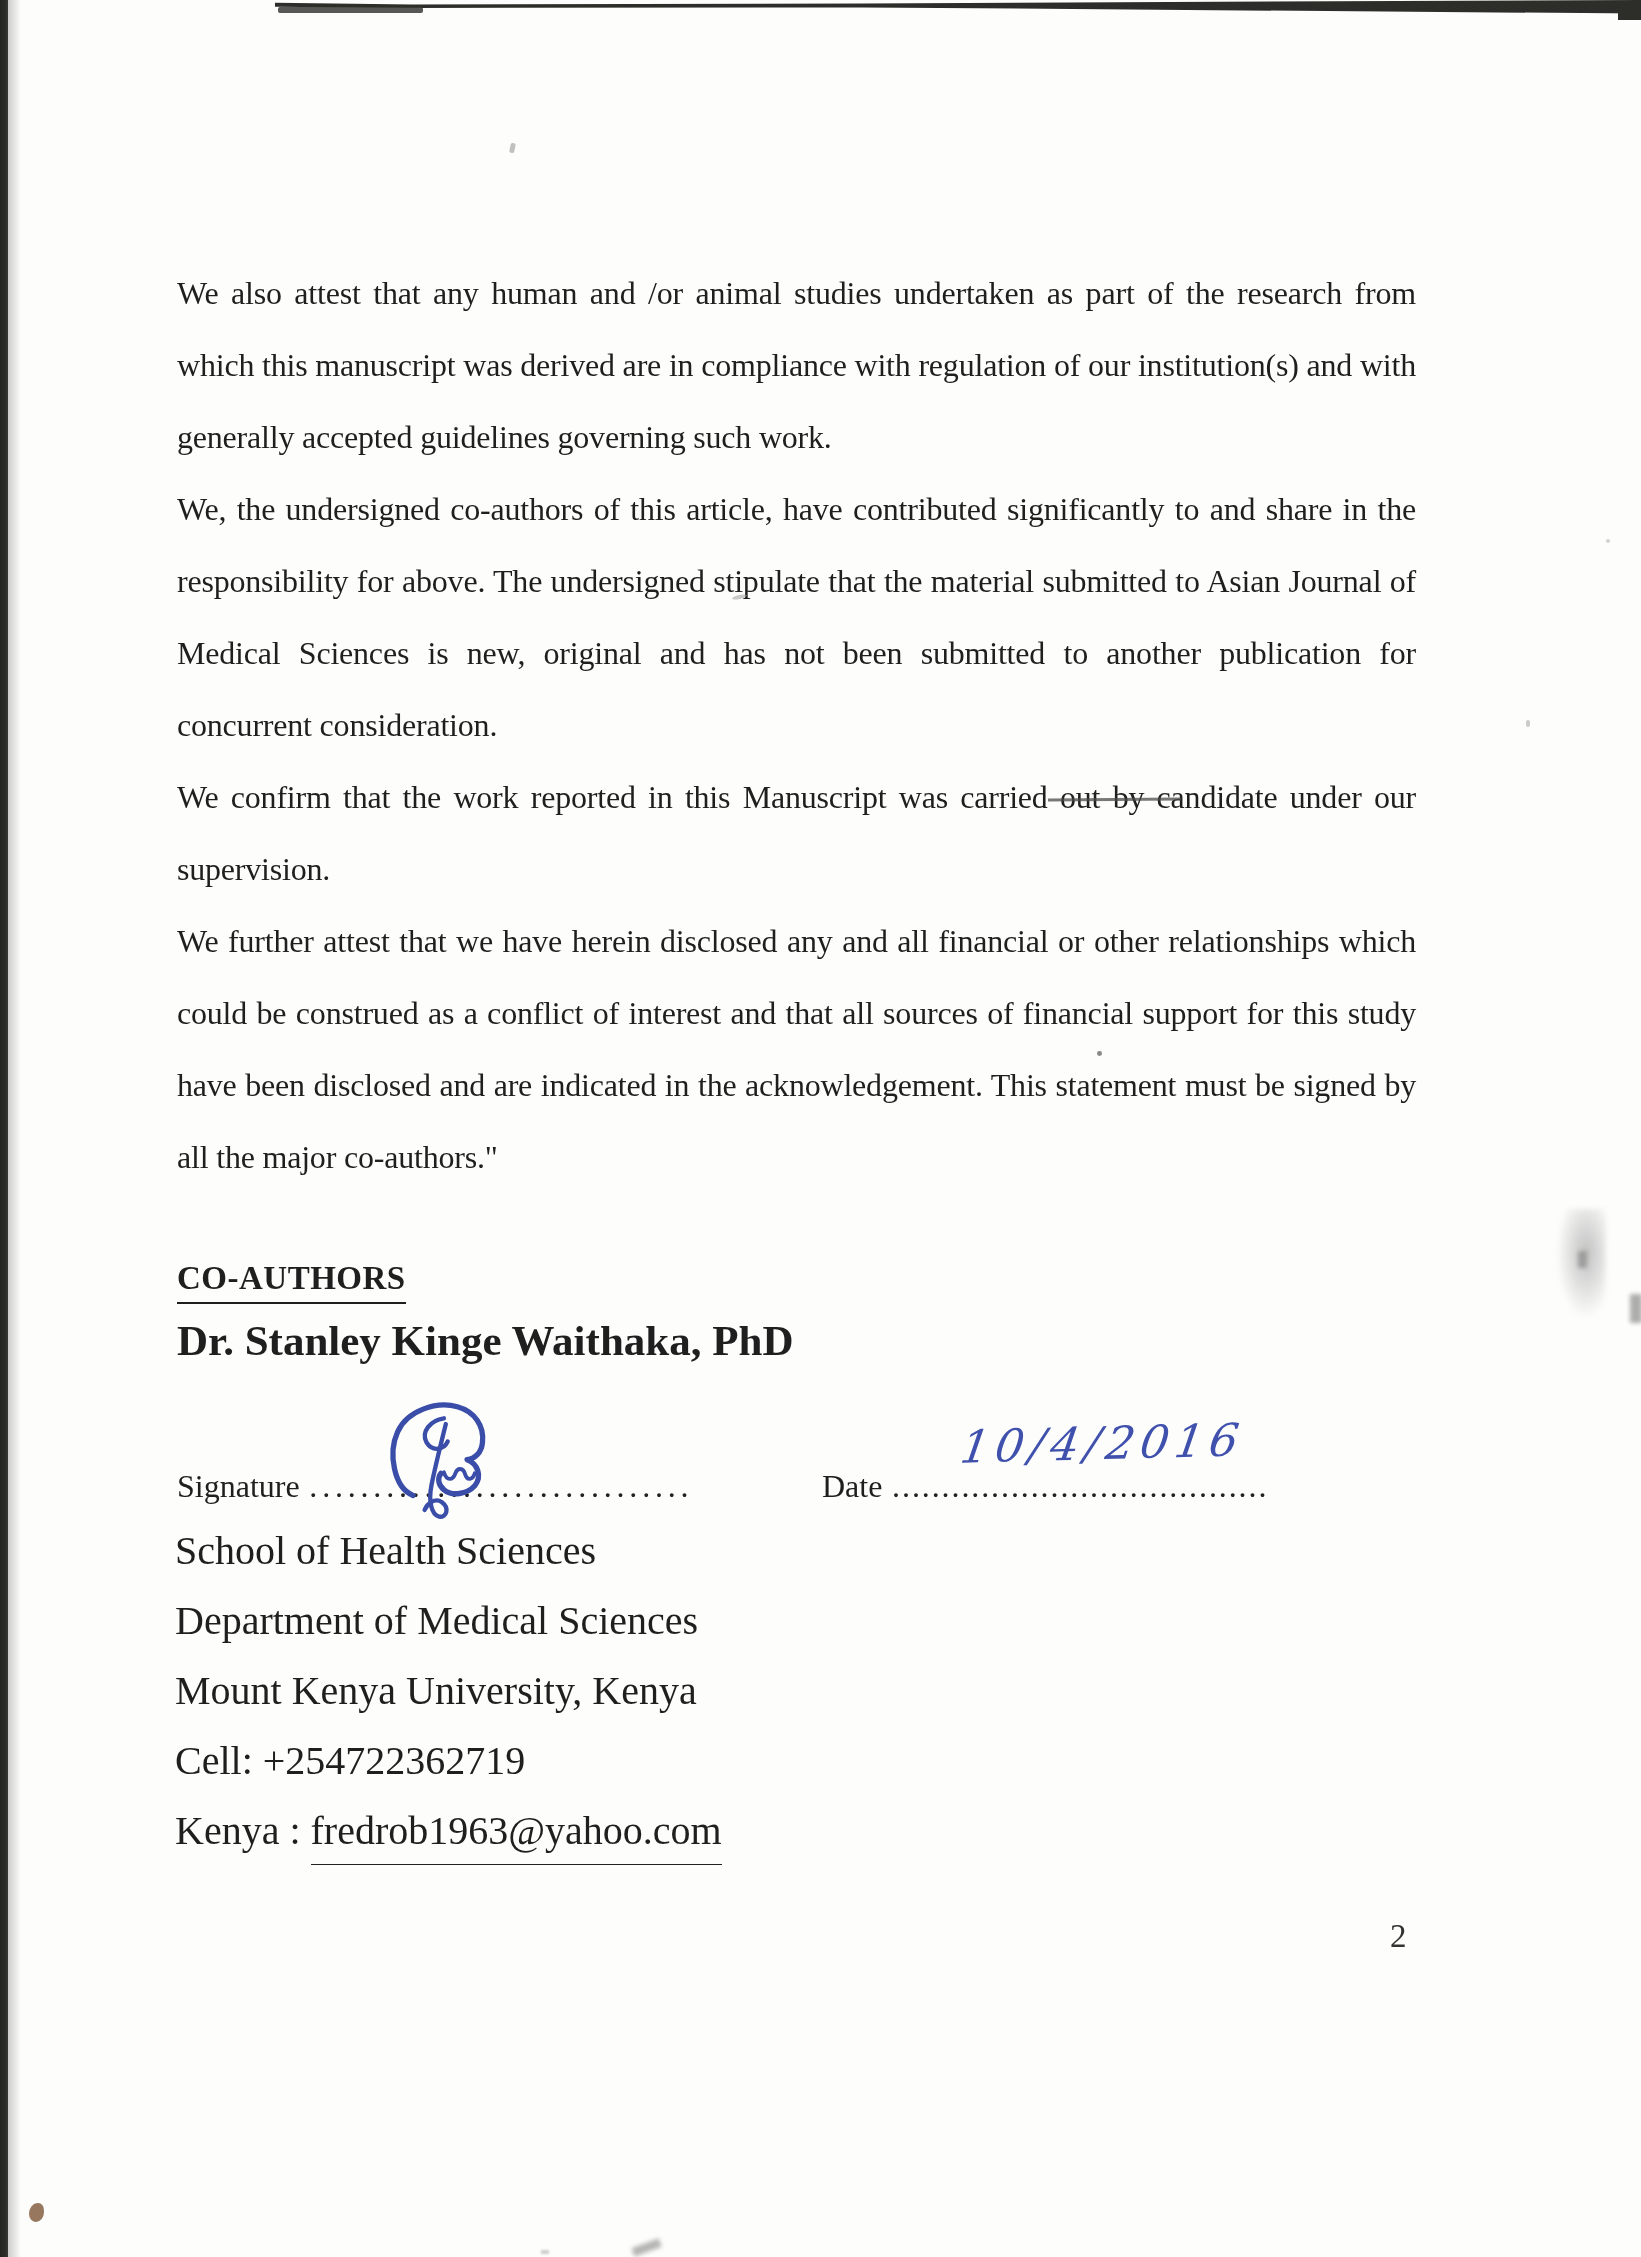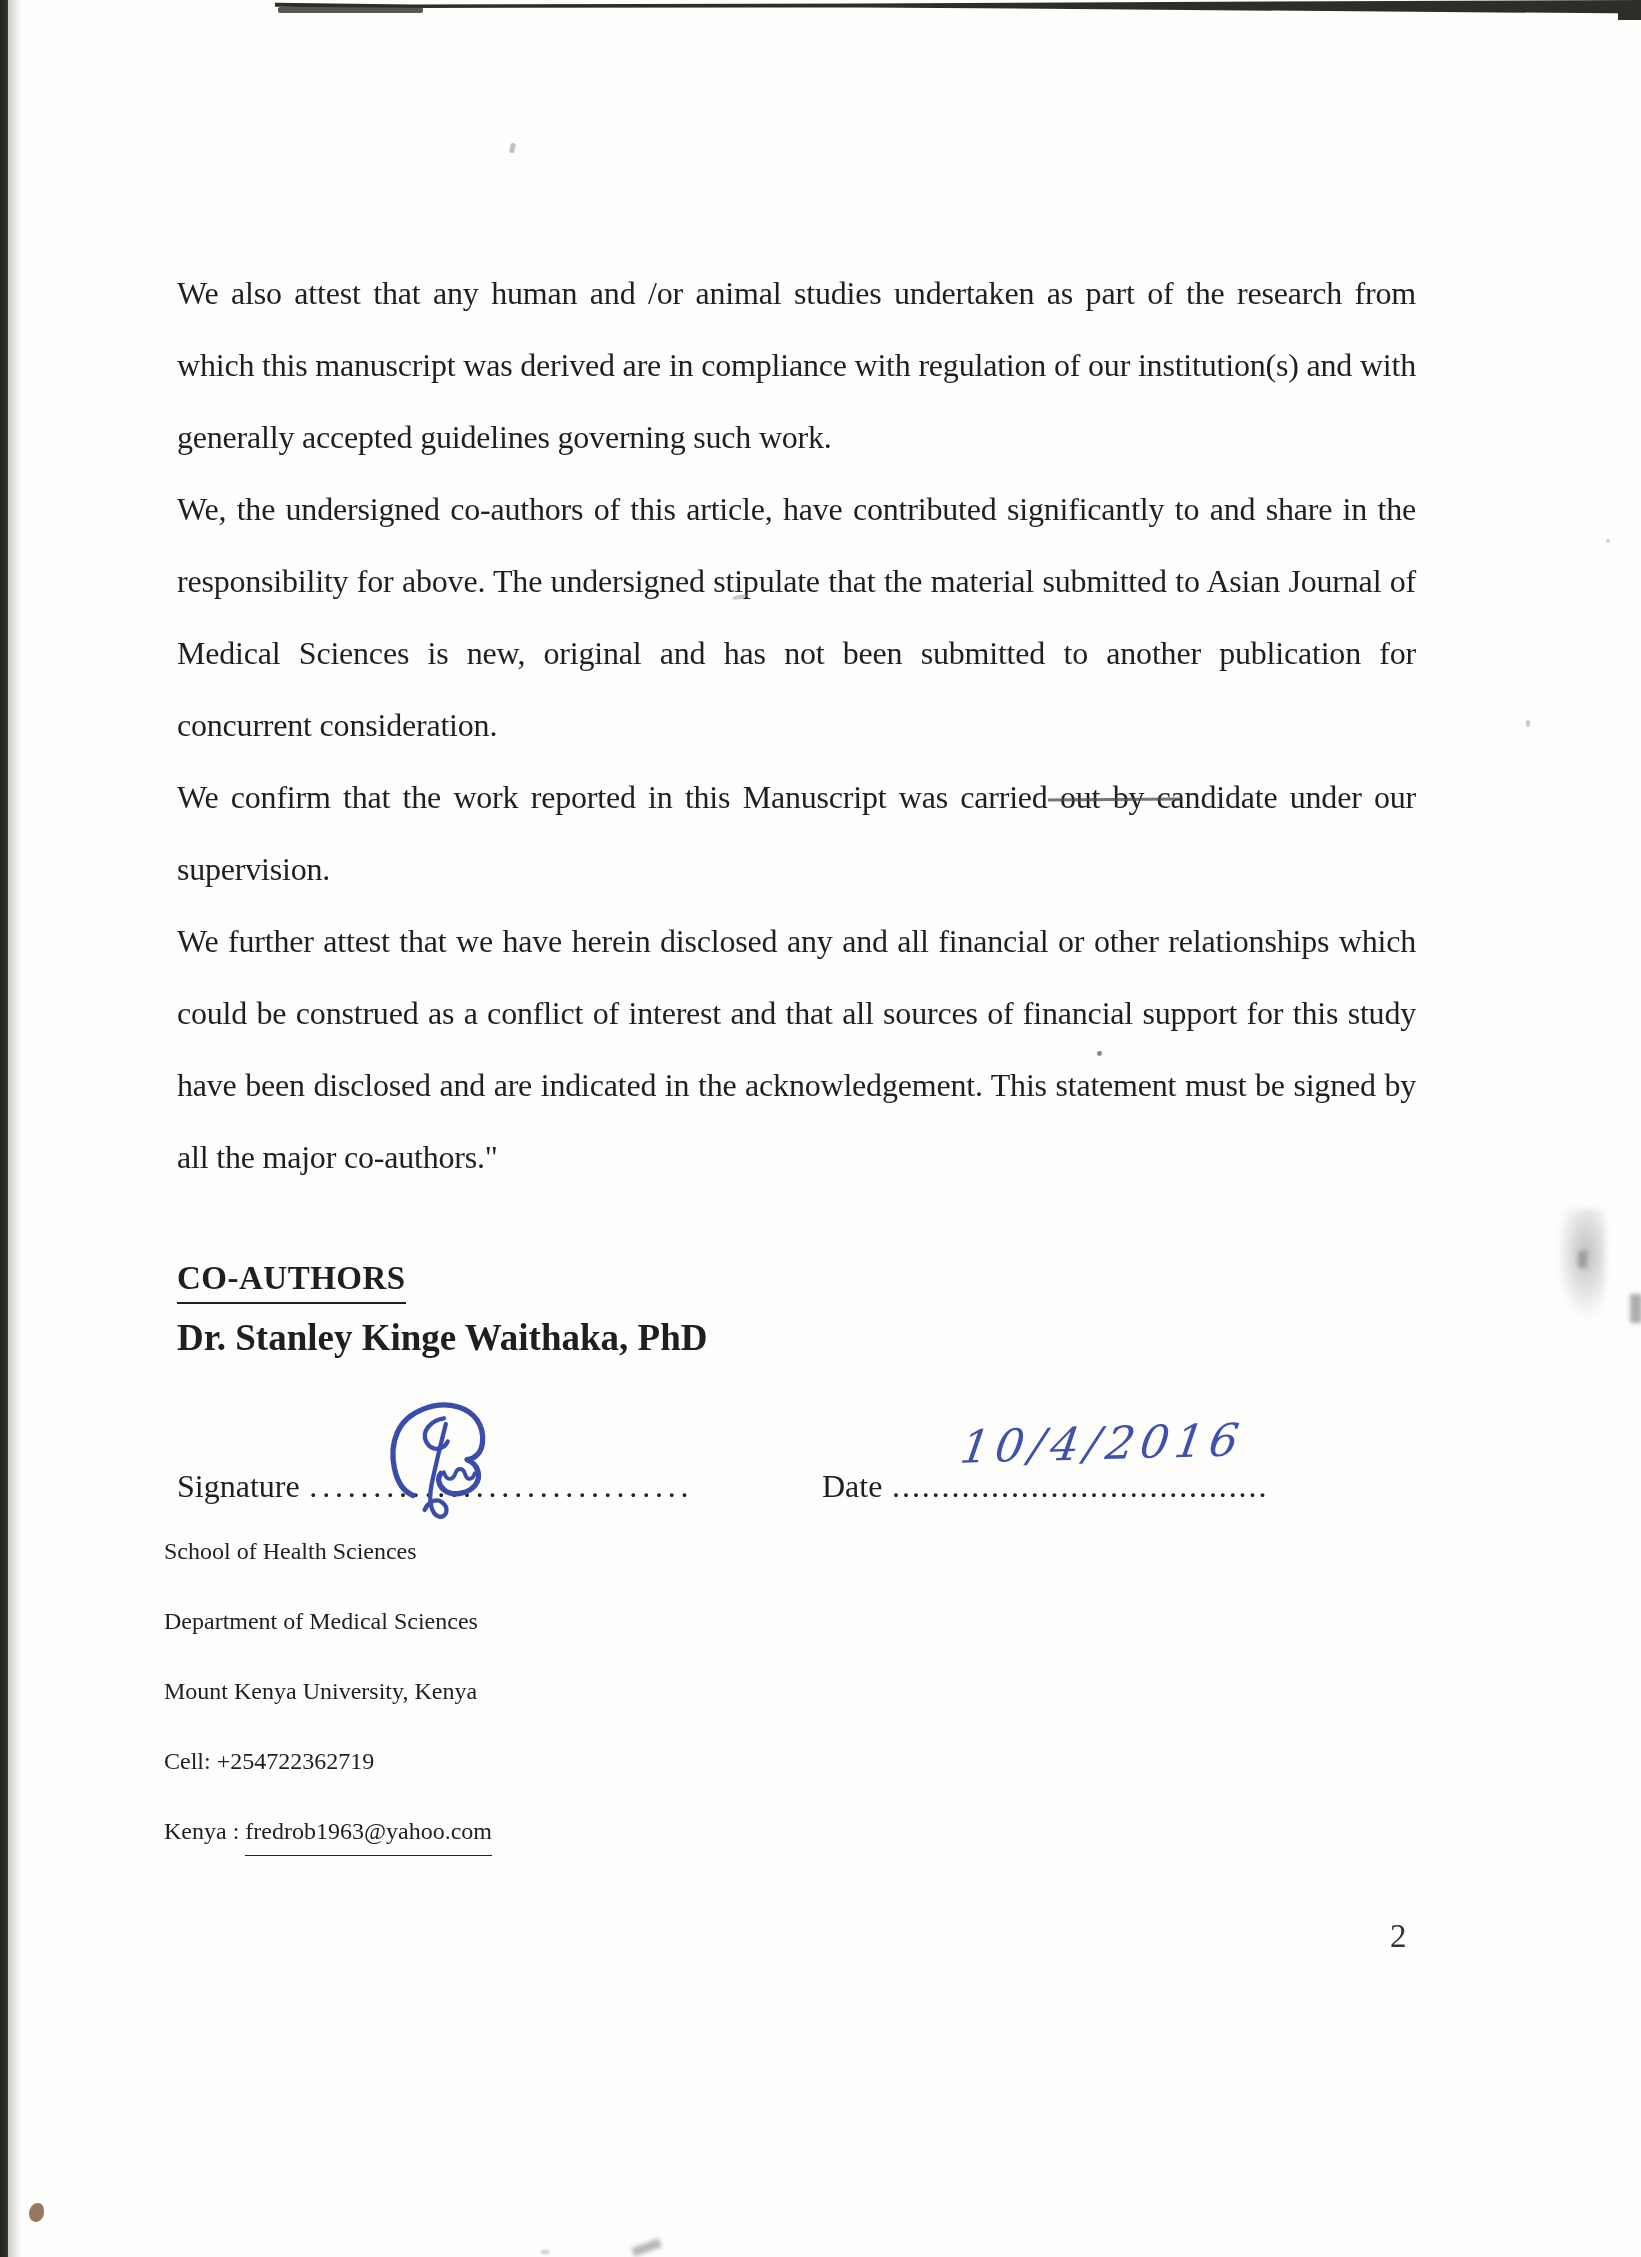--- a/index.html
+++ b/index.html
@@ -74,42 +74,42 @@
   }
   .doc-body p { margin: 0; }
 
   .coauthors-heading {
     position: absolute; left: 177px; top: 1248px;
     font-size: 33px; font-weight: bold; letter-spacing: 0.5px;
     border-bottom: 2.9px solid #1f1f1f; padding-bottom: 4.8px; margin-top: 12px;
   }
   .author-name {
     position: absolute; left: 177px; top: 1316px;
-    font-size: 37px; font-weight: bold;
+    font-size: 43px; font-weight: bold;
   }
 
   .sig-row { position: absolute; top: 1468px; left: 0; width: 1641px; height: 58px; font-size: 32px; }
   .sig-group { position: absolute; left: 177px; white-space: nowrap; }
   .date-group { position: absolute; left: 822px; white-space: nowrap; }
   .dots { letter-spacing: 4.8px; color: #222; }
   .date-group .dots { letter-spacing: 1.9px; }
   .label { margin-right: 9.7px; }
 
   .signature-svg { position: absolute; left: 382px; top: 1399px; z-index: 6; }
   .date-hand {
     position: absolute; left: 961px; top: 1417px; z-index: 6;
     font-size: 45px; font-style: italic; color: #3f51ad;
     letter-spacing: 5.8px;
     transform: rotate(-1.5deg) skewX(-10deg);
     font-family: "DejaVu Serif", serif;
   }
 
   .contact-block {
-    position: absolute; left: 164px; top: 1516px; width: 869px;
-    font-size: 24px; line-height: 70px;
+    position: absolute; left: 175px; top: 1516px; width: 869px;
+    font-size: 40px; line-height: 70px;
   }
   .contact-block div { white-space: nowrap; }
   .email-underline { border-bottom: 1.9px solid #222; padding-bottom: 11px; }
 
   .page-number { position: absolute; left: 1390px; top: 1918px; font-size: 33px; color: #333; }
 </style>
 </head>
 <body>
 
 <div class="edge-left"></div>

